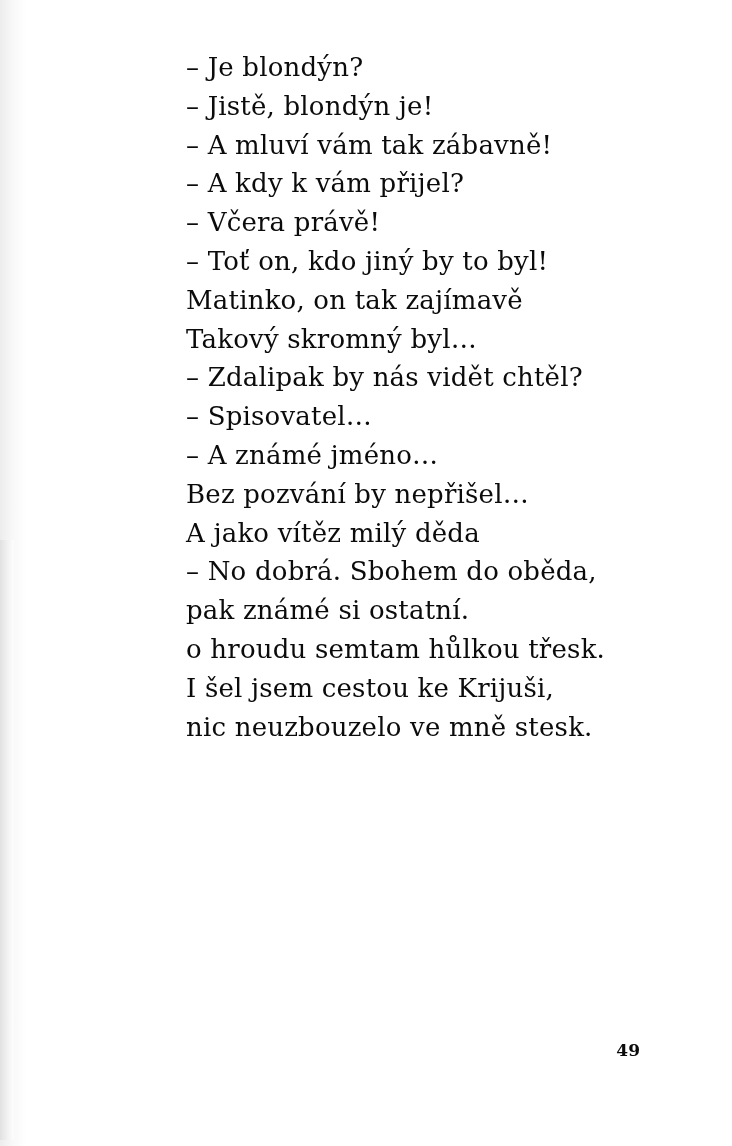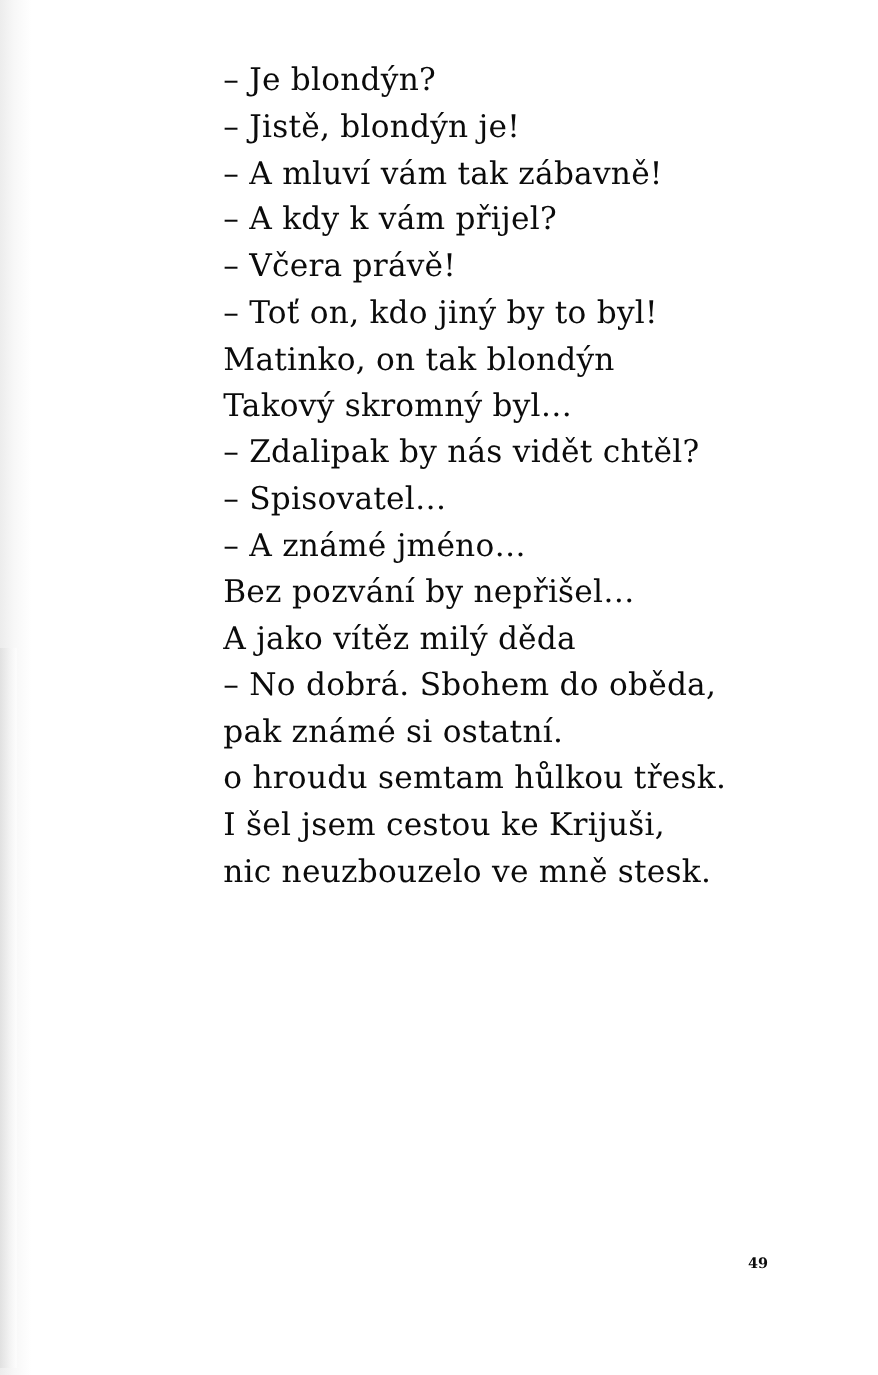--- a/index.html
+++ b/index.html
@@ -56,21 +56,21 @@
   .line {
     font-size: 26px;
     line-height: 38.8px;
     letter-spacing: 0.2px;
     white-space: pre;
   }
   .page-number {
     position: absolute;
     right: 92px;
     bottom: 86px;
-    font-size: 12px;
+    font-size: 17px;
     font-weight: bold;
     font-family: "DejaVu Serif", serif;
   }
 </style>
 </head>
 <body>
 
 <div class="page">
 
   <div class="scan-edge"></div>
@@ -78,21 +78,21 @@
 
   <div class="text-block">
 
     <div class="stanza">
       <div class="line">– Je blondýn?</div>
       <div class="line">– Jistě, blondýn je!</div>
       <div class="line">– A mluví vám tak zábavně!</div>
       <div class="line">– A kdy k vám přijel?</div>
       <div class="line">– Včera právě!</div>
       <div class="line">– Toť on, kdo jiný by to byl!</div>
-      <div class="line">Matinko, on tak blondýn</div>
+      <div class="line">Matinko, on tak zajímavě</div>
       <div class="line">Takový skromný byl…</div>
       <div class="line">– Zdalipak by nás vidět chtěl?</div>
       <div class="line">– Spisovatel…</div>
       <div class="line">– A známé jméno…</div>
       <div class="line">Bez pozvání by nepřišel…</div>
     </div>
 
     <div class="stanza">
       <div class="line">A jako vítěz milý děda</div>
       <div class="line">– No dobrá. Sbohem do oběda,</div>

